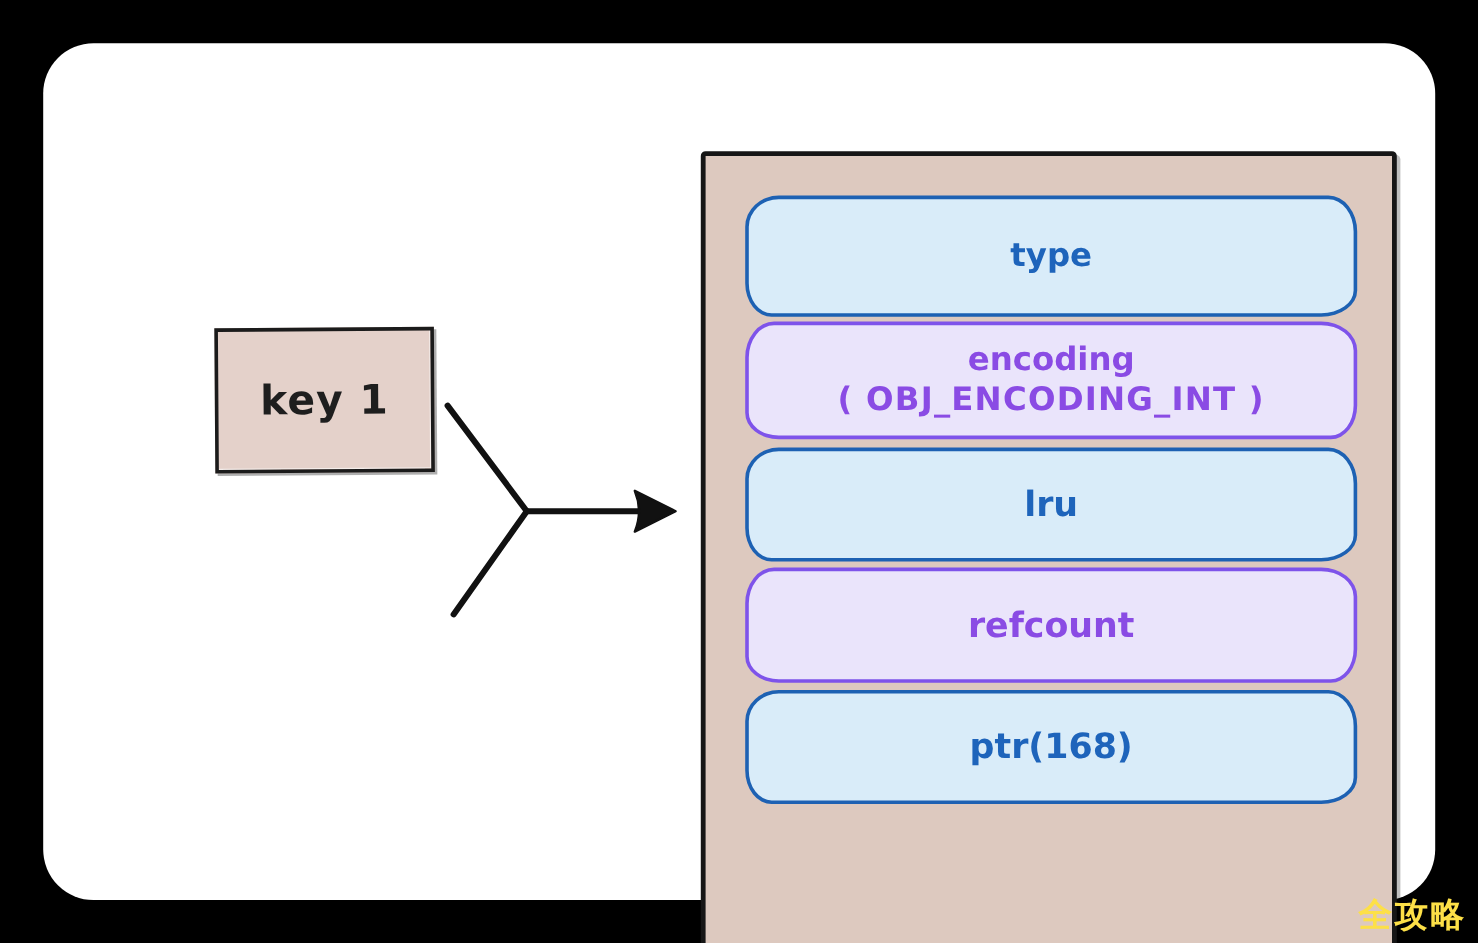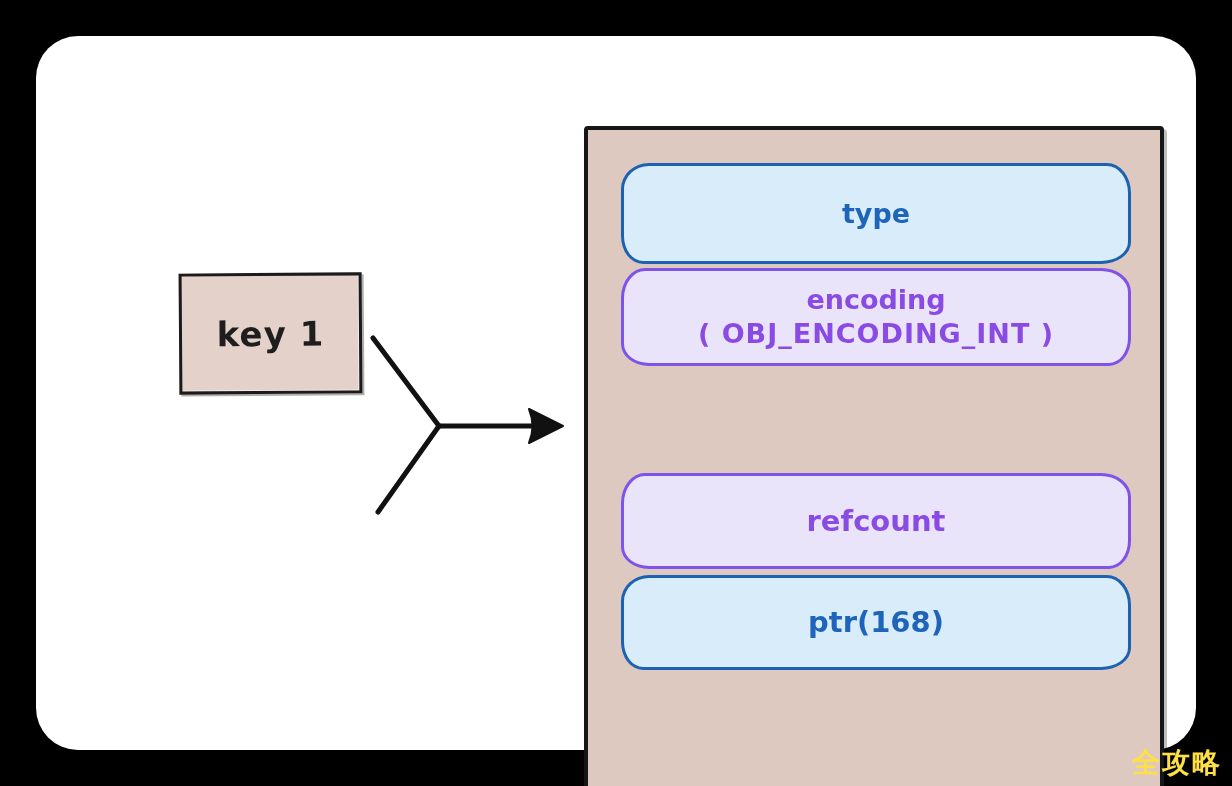--- a/index.html
+++ b/index.html
@@ -84,20 +84,23 @@
 
     <div class="field blue f-type">
       <span class="l1">type</span>
     </div>
 
     <div class="field purple f-encoding">
       <span class="l1">encoding</span>
       <span class="l2">( OBJ_ENCODING_INT )</span>
     </div>
 
+    <div class="field blue single f-lru">
+      <span class="l1">lru</span>
+    </div>
 
     <div class="field purple single f-refcount">
       <span class="l1">refcount</span>
     </div>
 
     <div class="field blue single f-ptr">
       <span class="l1">ptr(168)</span>
     </div>
 
   </div>

